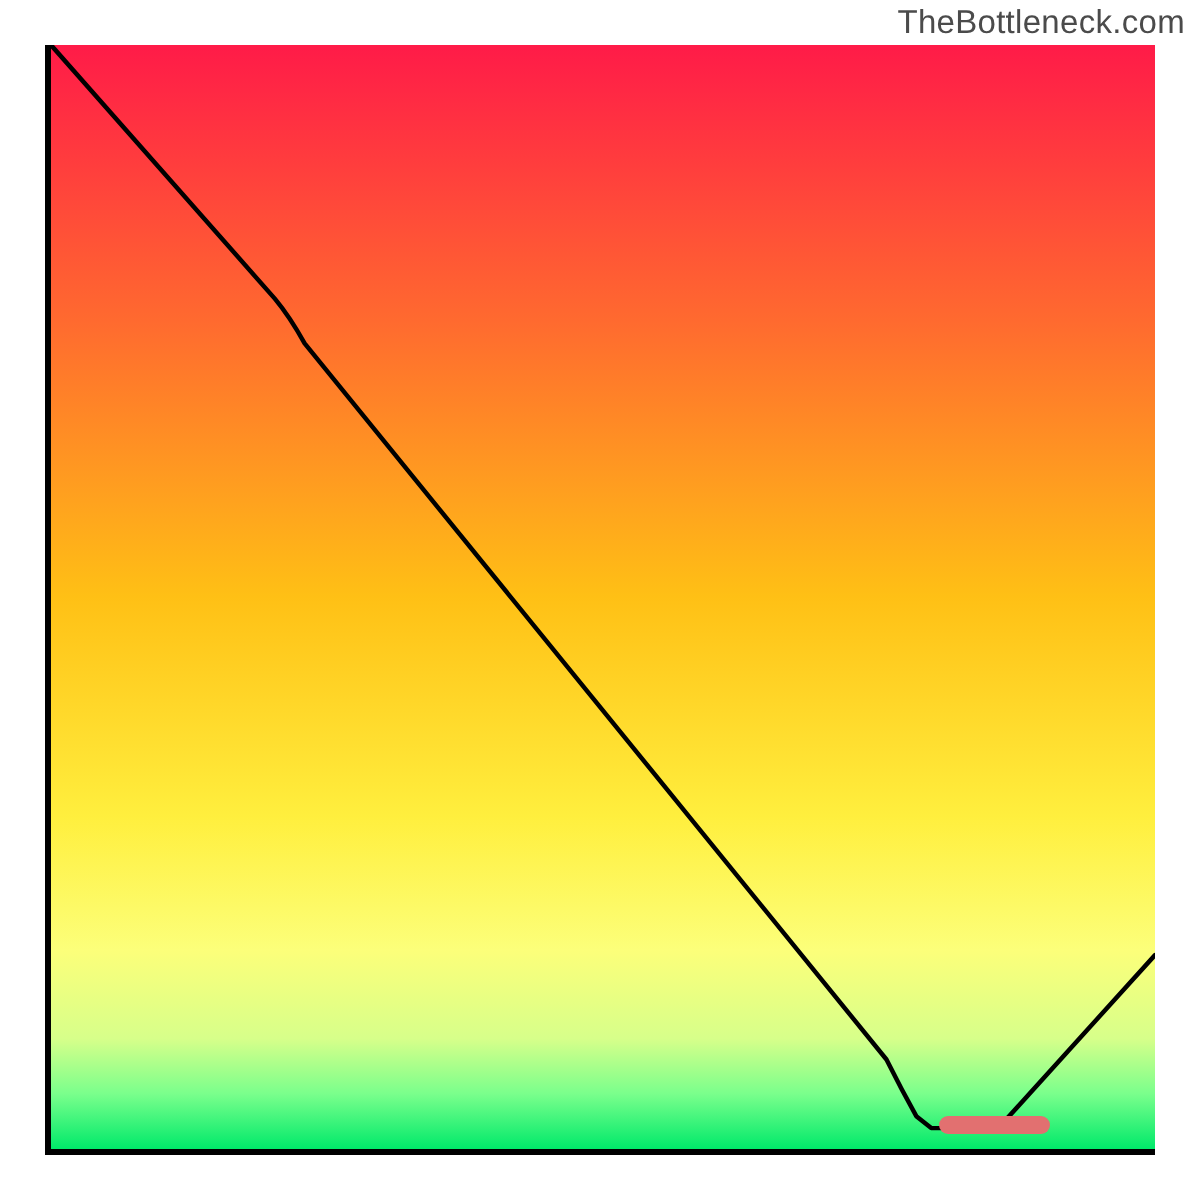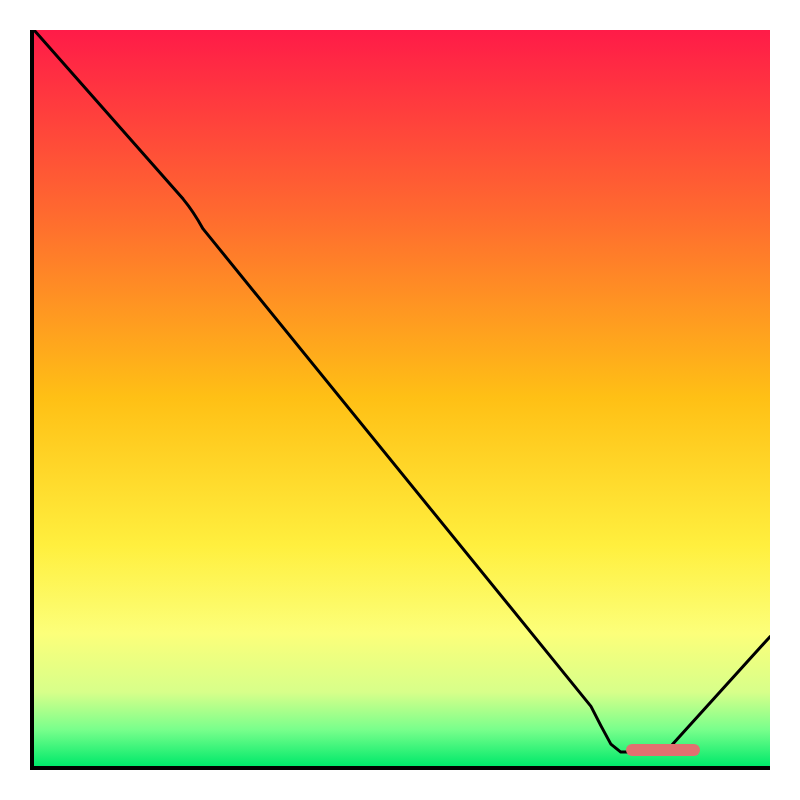--- a/index.html
+++ b/index.html
@@ -52,20 +52,21 @@
     height: 12px;
     border-radius: 6px;
     z-index: 6;
   }
 </style>
 </head>
 <body>
 
 <div class="container">
 
+  <div class="watermark">TheBottleneck.com</div>
 
   <div class="plot-area">
 
     <svg class="gradient-bg" viewBox="0 0 740 740" preserveAspectRatio="none">
       <defs>
         <linearGradient id="bg-grad" x1="0" y1="0" x2="0" y2="1">
             <stop offset="0%" stop-color="#ff1b48"></stop>
             <stop offset="25%" stop-color="#ff6a2f"></stop>
             <stop offset="50%" stop-color="#ffc015"></stop>
             <stop offset="70%" stop-color="#ffef3e"></stop>

